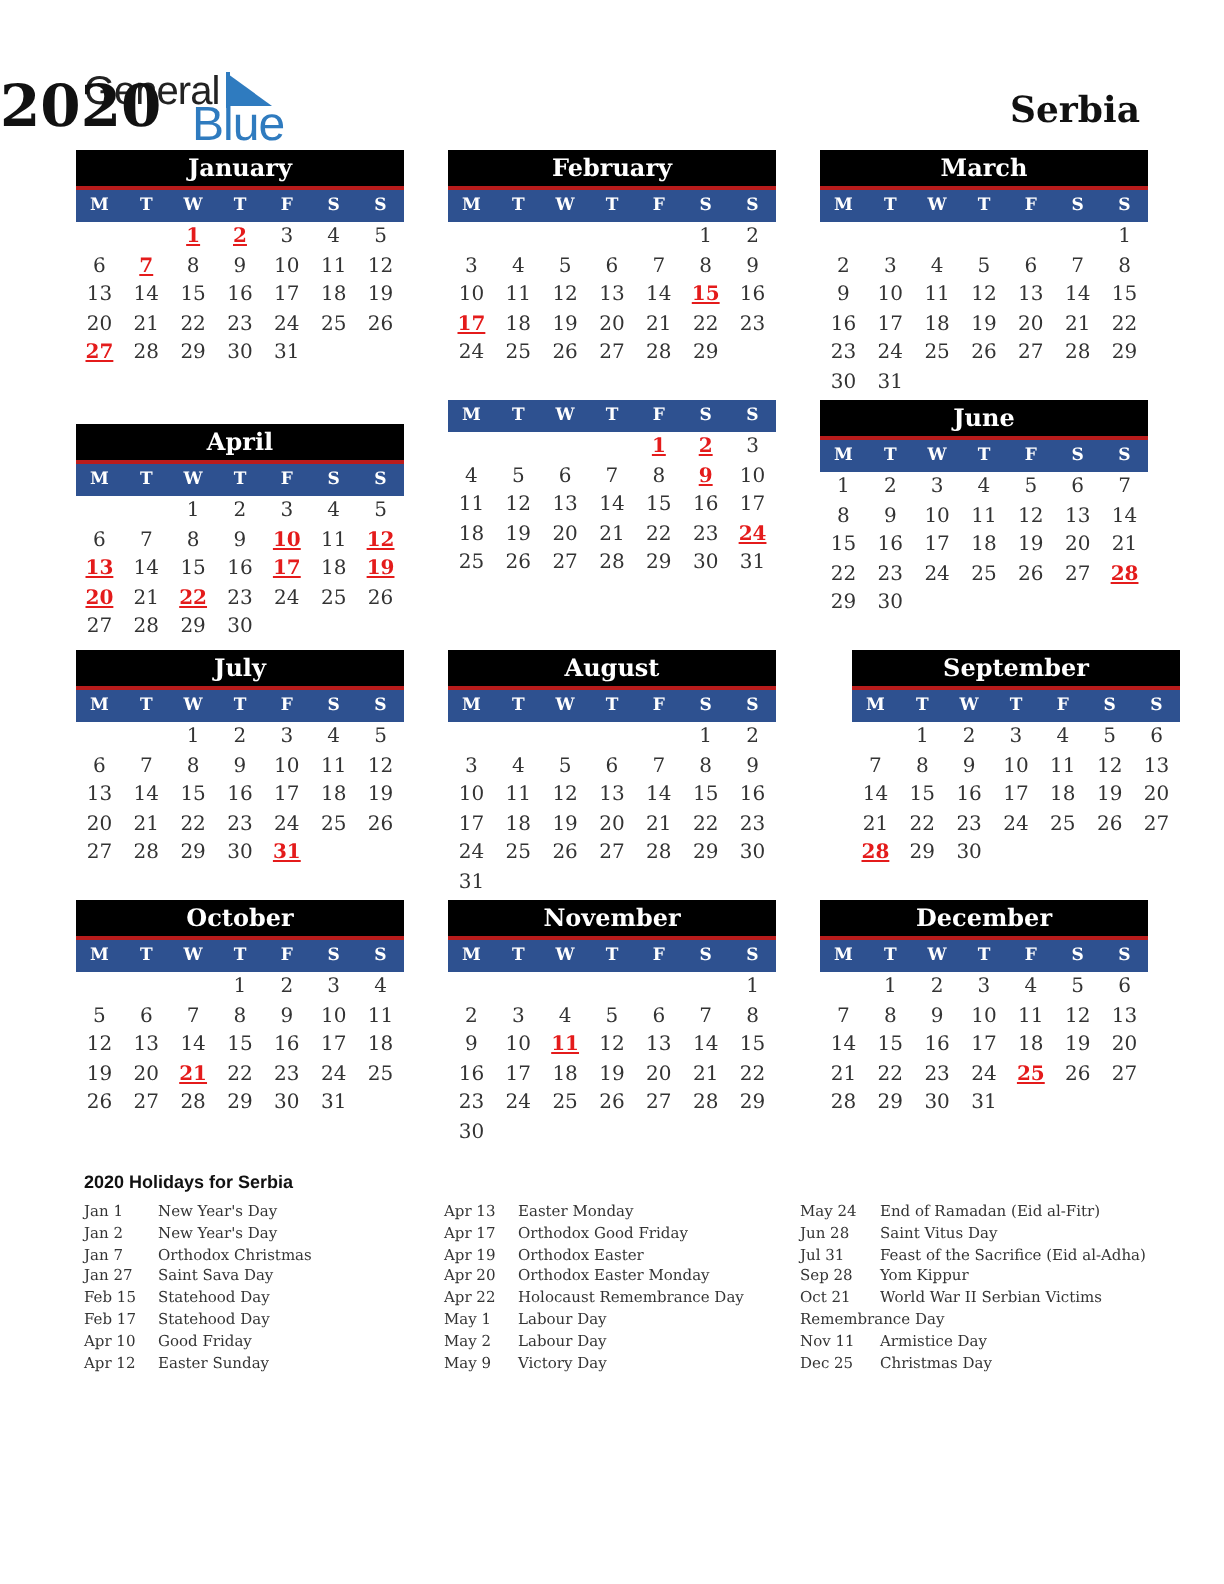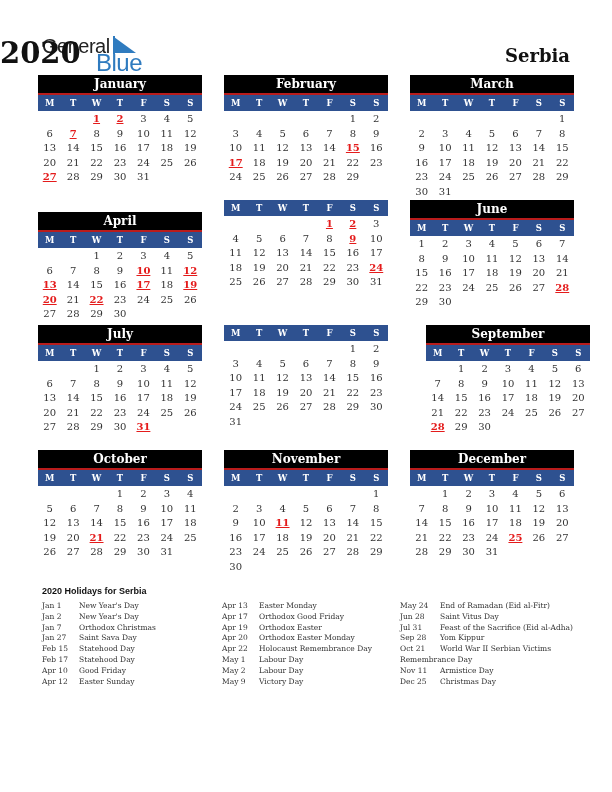--- a/index.html
+++ b/index.html
@@ -364,20 +364,21 @@
         <span class="">25</span>
         <span class="">26</span>
         <span class="">27</span>
         <span class="">28</span>
         <span class="">29</span>
         <span class="">30</span>
         <span class="hol">31</span>
       </div>
     </div>
     <div class="month" style="left: 224px; top: 325px;">
+      <div class="mhead">August</div>
       <div class="wdays">
         <span>M</span>
         <span>T</span>
         <span>W</span>
         <span>T</span>
         <span>F</span>
         <span>S</span>
         <span>S</span>
       </div>
       <div class="grid">

